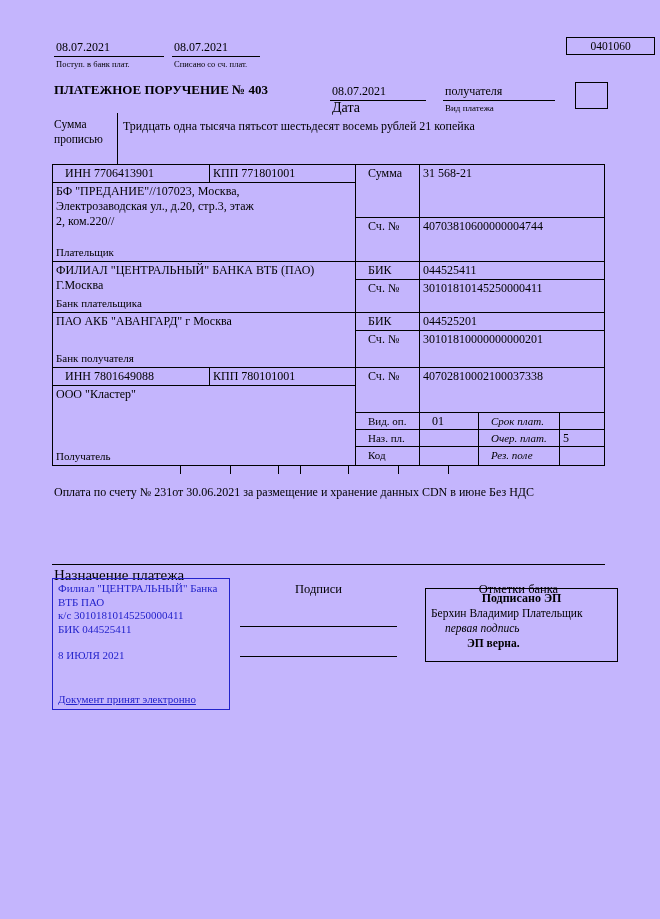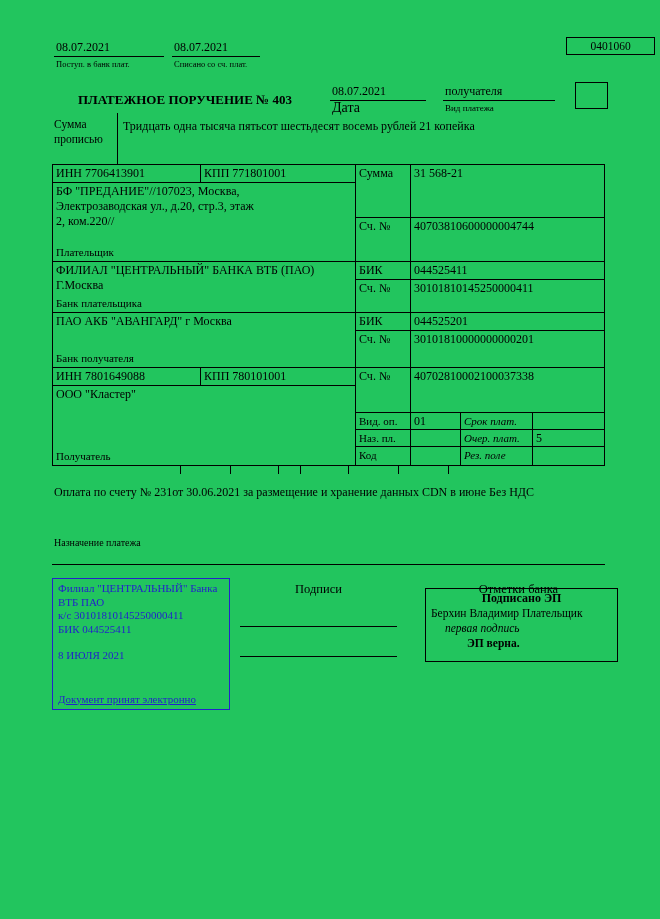--- a/index.html
+++ b/index.html
@@ -1,49 +1,49 @@
 <!DOCTYPE html>
 <html style="--stamp-blue: #2323cb;"><head>
 <meta charset="utf-8">
 <style>
   html,body{margin:0;padding:0;background:#ffffff;}
-  .page{position:relative;width:660px;height:919px;background:#22c55e;color:#000;
+  .page{position:relative;width:660px;height:919px;background:#c4b5fd;color:#000;
         font-family:"Liberation Serif","DejaVu Serif",serif;overflow:hidden;}
   .abs{position:absolute;}
   .f-val{font-size:12px;line-height:15px;border-bottom:1px solid #000;padding:0 2px 1px 2px;}
   .f-lbl{font-size:8.5px;line-height:10px;padding:2px 0 0 2px;}
   .code-box{position:absolute;left:566px;top:37px;width:89px;height:18px;border:1px solid #000;
         box-sizing:border-box;font-size:11.5px;display:flex;align-items:center;justify-content:center;}
-  .doc-title{position:absolute;left:54px;top:92px;font-size:13px;font-weight:bold;margin-left:24px;}
+  .doc-title{position:absolute;left:54px;top:82px;font-size:13px;font-weight:bold;}
   .type-box{position:absolute;left:575px;top:82px;width:33px;height:27px;border:1px solid #000;box-sizing:border-box;}
   .aw-label{position:absolute;left:54px;top:117px;font-size:11.5px;line-height:15px;white-space:pre-line;}
   .aw-divider{position:absolute;left:117px;top:113px;width:1px;height:52px;background:#000;}
   .aw-value{position:absolute;left:123px;top:119px;width:478px;font-size:12px;}
   .ptable{position:absolute;left:52px;top:164px;width:553px;height:302px;border:1px solid #000;
         box-sizing:border-box;display:flex;}
   .tcol{display:flex;flex-direction:column;box-sizing:border-box;}
   .tcol-left{width:303px;border-right:1px solid #000;}
   .tcol-right{flex:1;}
   .trow{display:flex;border-bottom:1px solid #000;box-sizing:border-box;}
   .trow.noline{border-bottom:none;}
   .stack{flex-direction:column;justify-content:space-between;}
   .cell{padding:1px 3px;font-size:12px;line-height:15px;box-sizing:border-box;}
-  .br{border-right:1px solid #000;}
+  .br{border-right:1px solid #000;margin-left:9px;}
   .w148{width:148px;}
   .w55{width:55px;}
   .w50{width:50px;}
   .w72{width:72px;font-style:italic;}
   .grow{flex:1;}
   .pre{white-space:pre-line;}
   .sm{font-size:11px;}
   .sec-label{font-size:11px;line-height:13px;padding:0 3px 2px 3px;}
   .tick{position:absolute;top:466px;width:1px;height:8px;background:#000;}
   .purpose-text{position:absolute;left:54px;top:485px;width:545px;font-size:12px;}
   .hline{position:absolute;height:1px;background:#000;}
-  .purpose-label{position:absolute;left:54px;top:537px;font-size:10px;}
+  .purpose-label{position:absolute;left:54px;top:567px;font-size:15px;}
   .stamp{position:absolute;left:52px;top:578px;width:178px;height:132px;
         border:1px solid var(--stamp-blue,#2323cb);box-sizing:border-box;
         color:var(--stamp-blue,#2323cb);font-size:11px;line-height:13.5px;
         padding:3px 5px;display:flex;flex-direction:column;}
   .stamp .gap{height:13px;}
   .stamp .note{margin-top:auto;text-decoration:underline;}
   .sig-title{position:absolute;top:582px;font-size:12.5px;text-align:center;}
   .sig-line{position:absolute;left:240px;width:157px;height:1px;background:#000;}
   .esign{position:absolute;left:425px;top:588px;width:193px;height:74px;border:1px solid #000;
         box-sizing:border-box;padding:2px 5px;font-size:11.5px;line-height:15px;}

